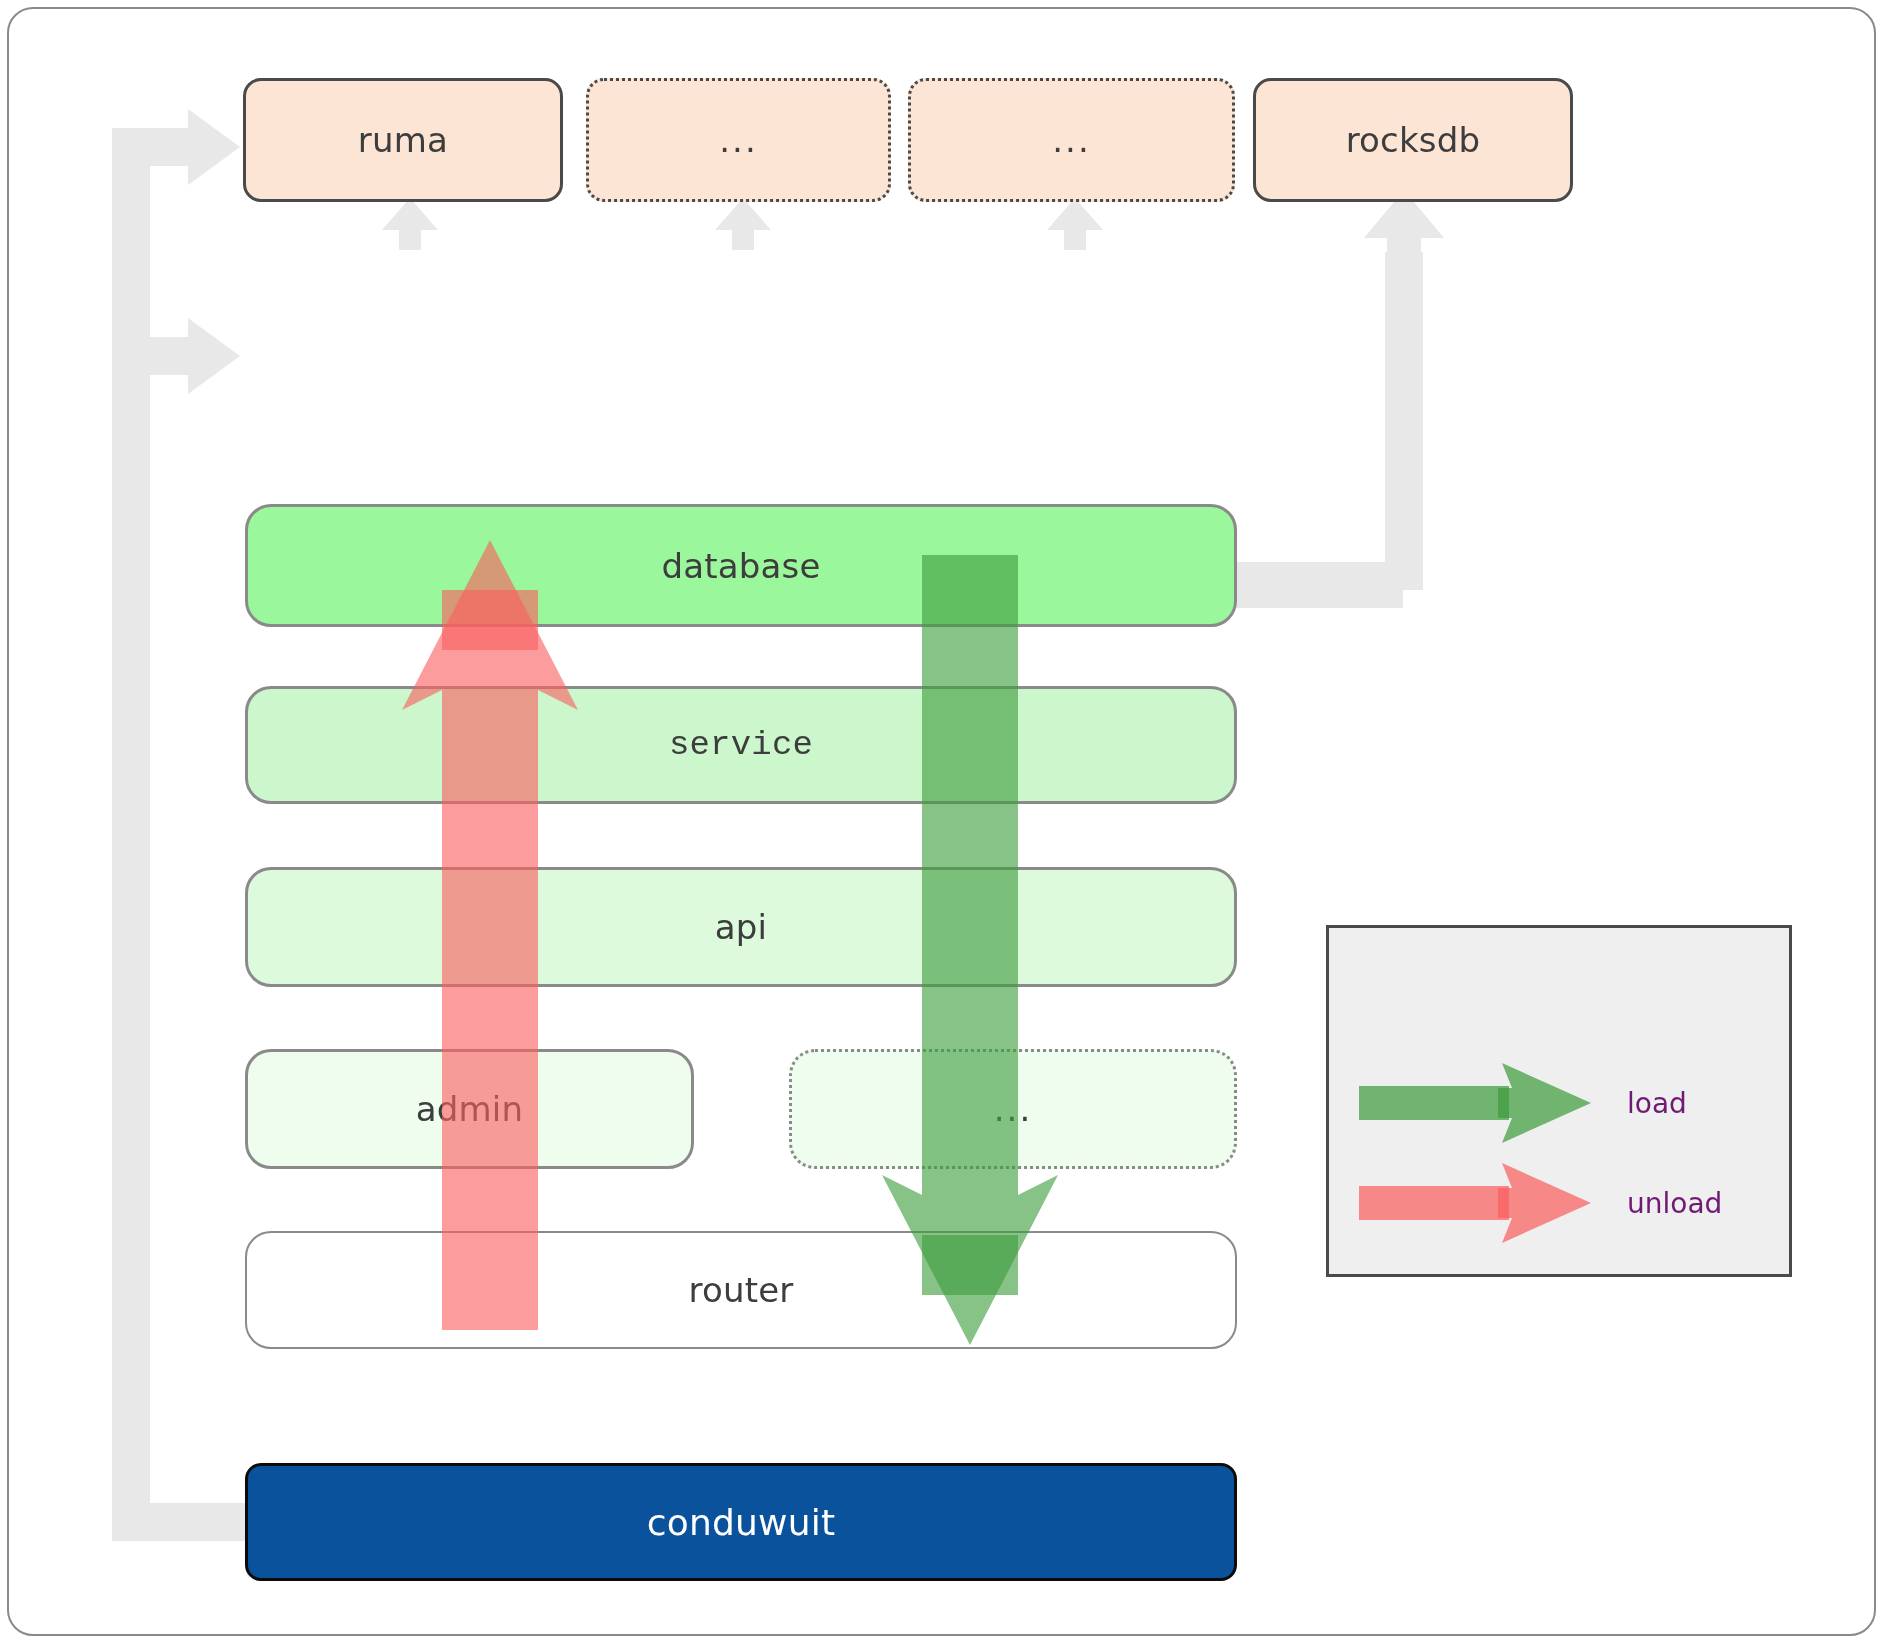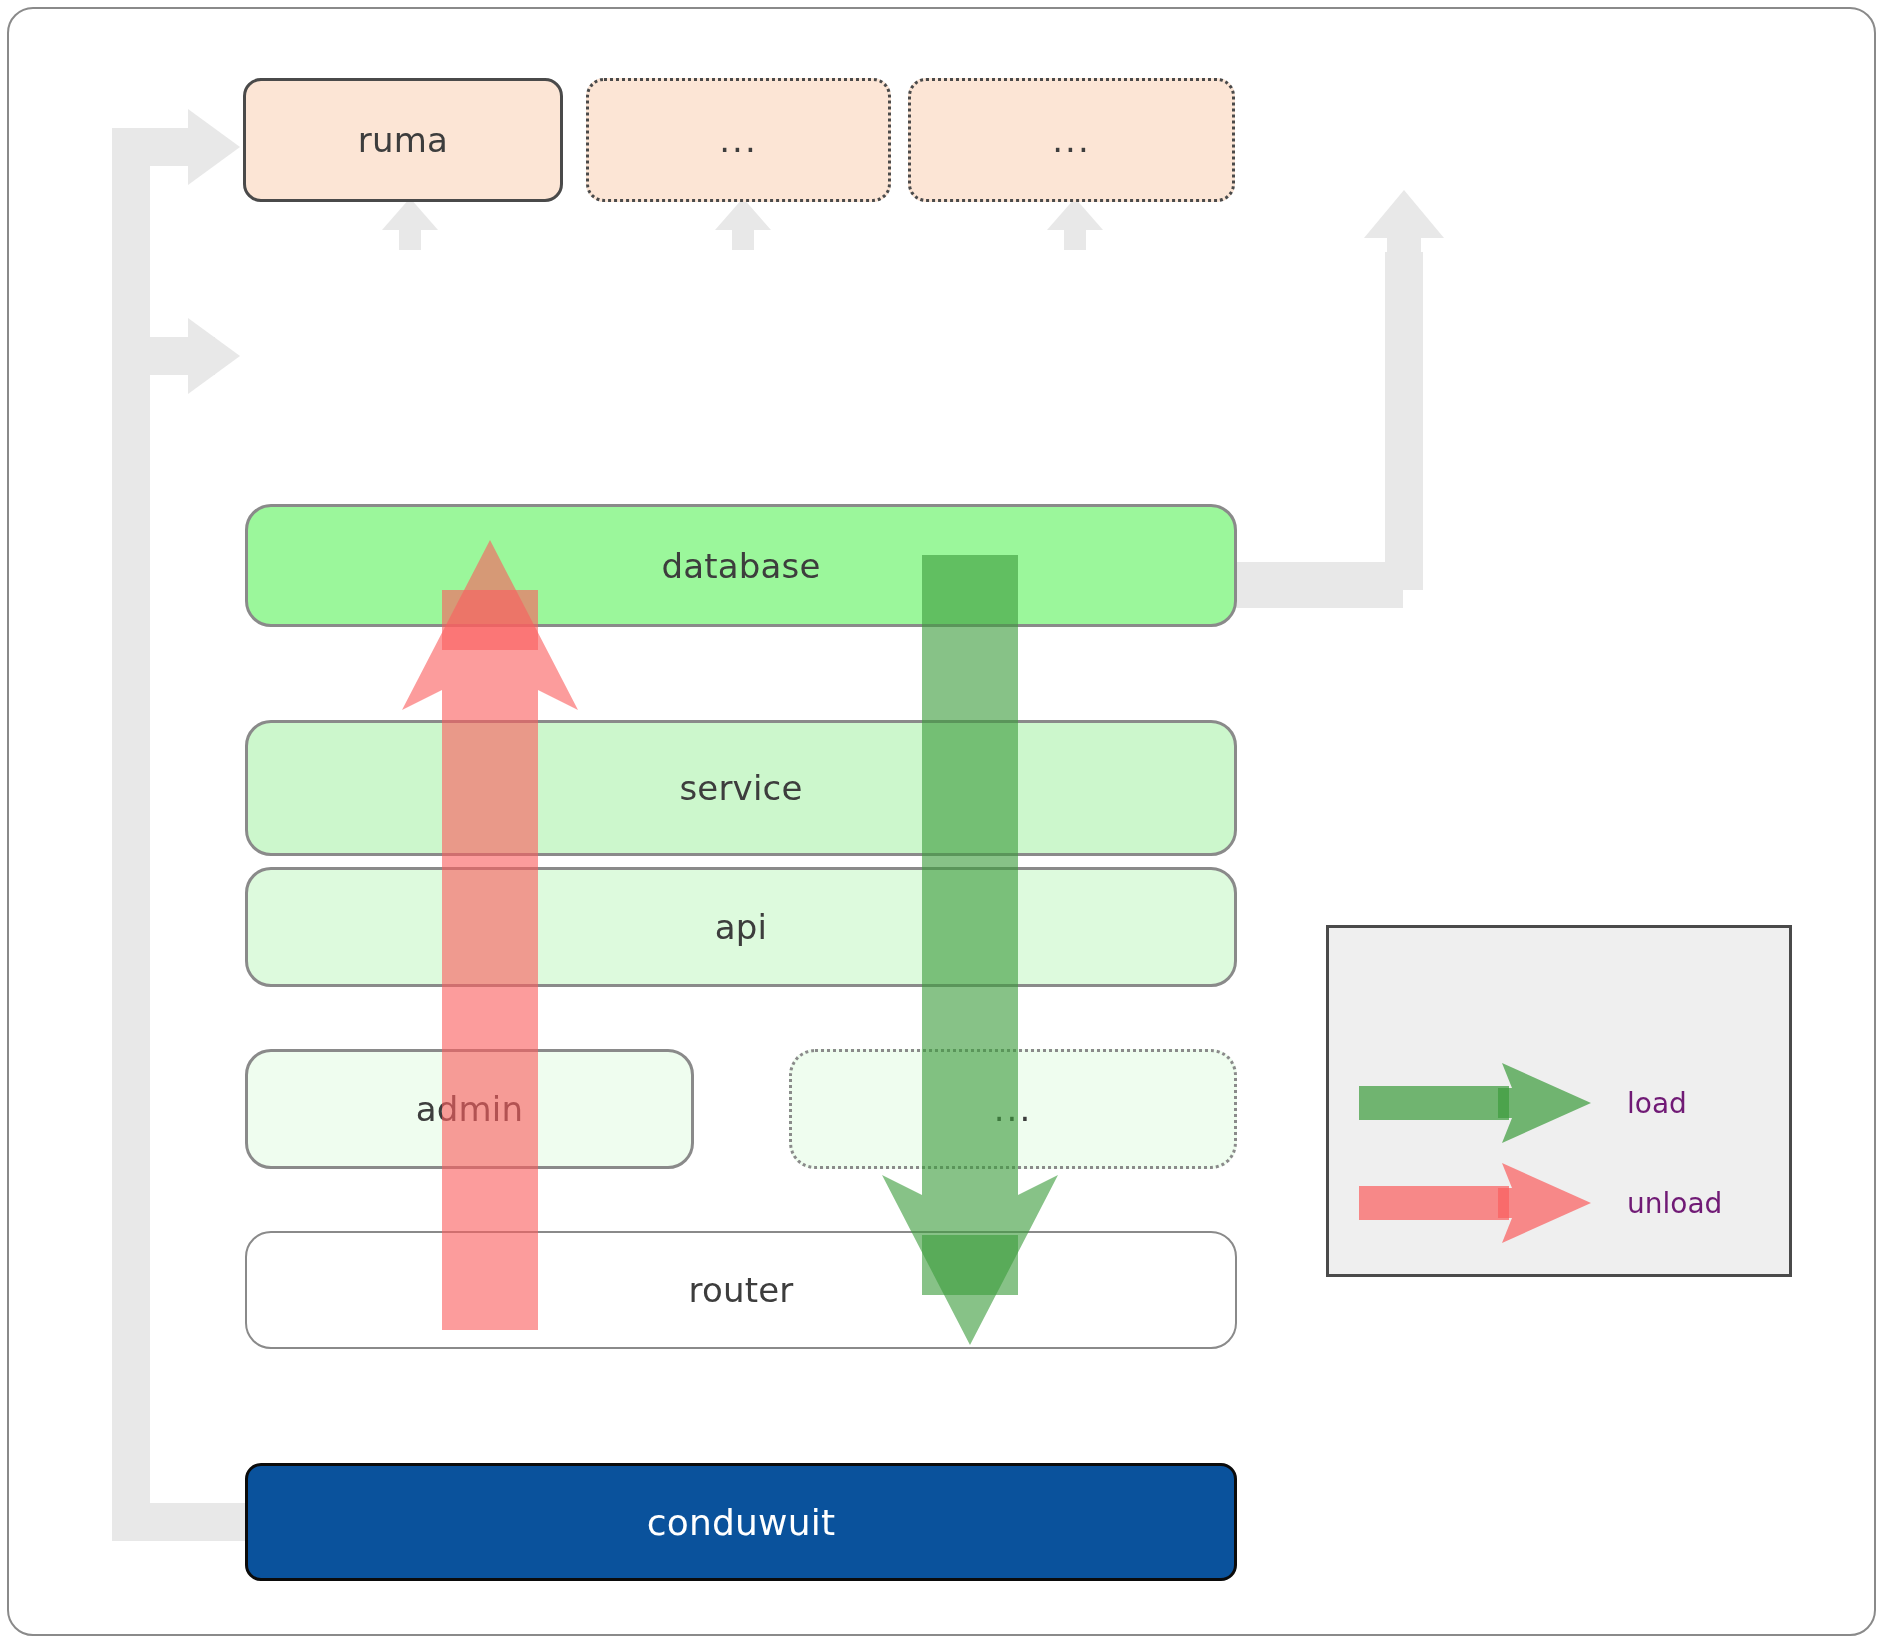--- a/index.html
+++ b/index.html
@@ -184,27 +184,30 @@
   </div>
 
   <div class="node dep-dotted" style="left:586px; top:78px; width:305px; height:124px;">
     <span class="ellipsis">...</span>
   </div>
 
   <div class="node dep-dotted" style="left:908px; top:78px; width:327px; height:124px;">
     <span class="ellipsis">...</span>
   </div>
 
+  <div class="node dep" style="left:1253px; top:78px; width:320px; height:124px;">
+    <span>rocksdb</span>
+  </div>
 
 
   <div class="node db" style="left:245px; top:504px; width:992px; height:123px;">
     <span>database</span>
   </div>
 
-  <div class="node l2" style="left:245px; top:720px; width:992px; height:136px;">
+  <div class="node l2" style="left:245px; top:686px; width:992px; height:118px;font-family:Liberation Mono, monospace;">
     <span>service</span>
   </div>
 
   <div class="node l3" style="left:245px; top:867px; width:992px; height:120px;">
     <span>api</span>
   </div>
 
   <div class="node l4" style="left:245px; top:1049px; width:449px; height:120px;justify-content:center;">
     <span>admin</span>
   </div>

